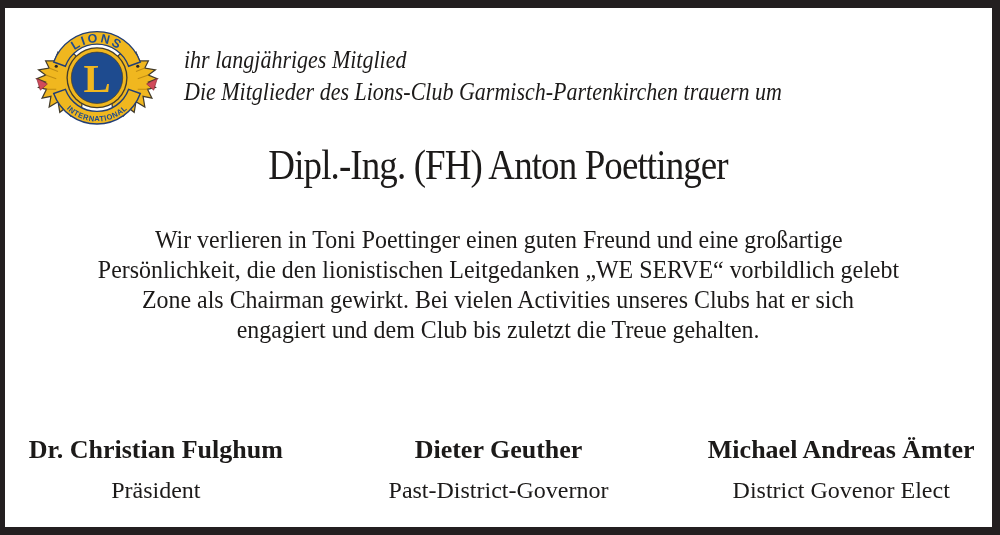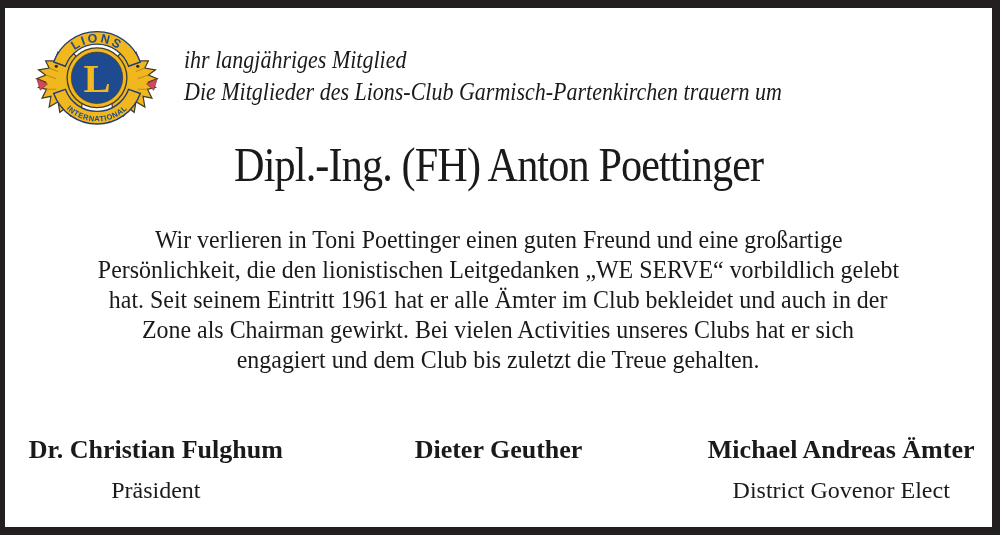--- a/index.html
+++ b/index.html
@@ -35,21 +35,21 @@
     display: inline-block;
     transform: scaleX(0.88);
     transform-origin: 0 50%;
   }
 
   .doc-title {
     position: absolute;
     left: 0; top: 120px;
     width: 100%;
     text-align: center;
-    font-size: 48px;
+    font-size: 42px;
     line-height: 74px;
     white-space: nowrap;
   }
   .doc-title .cond {
     display: inline-block;
     transform: scaleX(0.88);
     transform-origin: 50% 50%;
     letter-spacing: -1px;
   }
 
@@ -154,33 +154,33 @@
     <div><span class="cond">Die Mitglieder des Lions-Club Garmisch-Partenkirchen trauern um</span></div>
   </div>
 
   <div class="doc-title">
     <span class="cond">Dipl.-Ing. (FH) Anton Poettinger</span>
   </div>
 
   <div class="body-text">
     <div class="body-line"><span class="cond">Wir verlieren in Toni Poettinger einen guten Freund und eine großartige</span></div>
     <div class="body-line"><span class="cond">Persönlichkeit, die den lionistischen Leitgedanken „WE SERVE“ vorbildlich gelebt</span></div>
-    <div class="body-line"><span class="cond">hat. Seit seinem Eintritt 1961 hat er alle Ämter im Club bekleidet und auch in der</span></div>
     <div class="body-line"><span class="cond">Zone als Chairman gewirkt. Bei vielen Activities unseres Clubs hat er sich</span></div>
     <div class="body-line"><span class="cond">engagiert und dem Club bis zuletzt die Treue gehalten.</span></div>
   </div>
 
 
   <div class="signatories">
     <div class="signatory">
       <div class="name">Dr. Christian Fulghum</div>
       <div class="role">Präsident</div>
     </div>
     <div class="signatory">
       <div class="name">Dieter Geuther</div>
+      <div class="role">Past-District-Governor</div>
     </div>
     <div class="signatory">
       <div class="name">Michael Andreas Ämter</div>
       <div class="role">District Govenor Elect</div>
     </div>
   </div>
 
 </div>
 
 </body></html>

